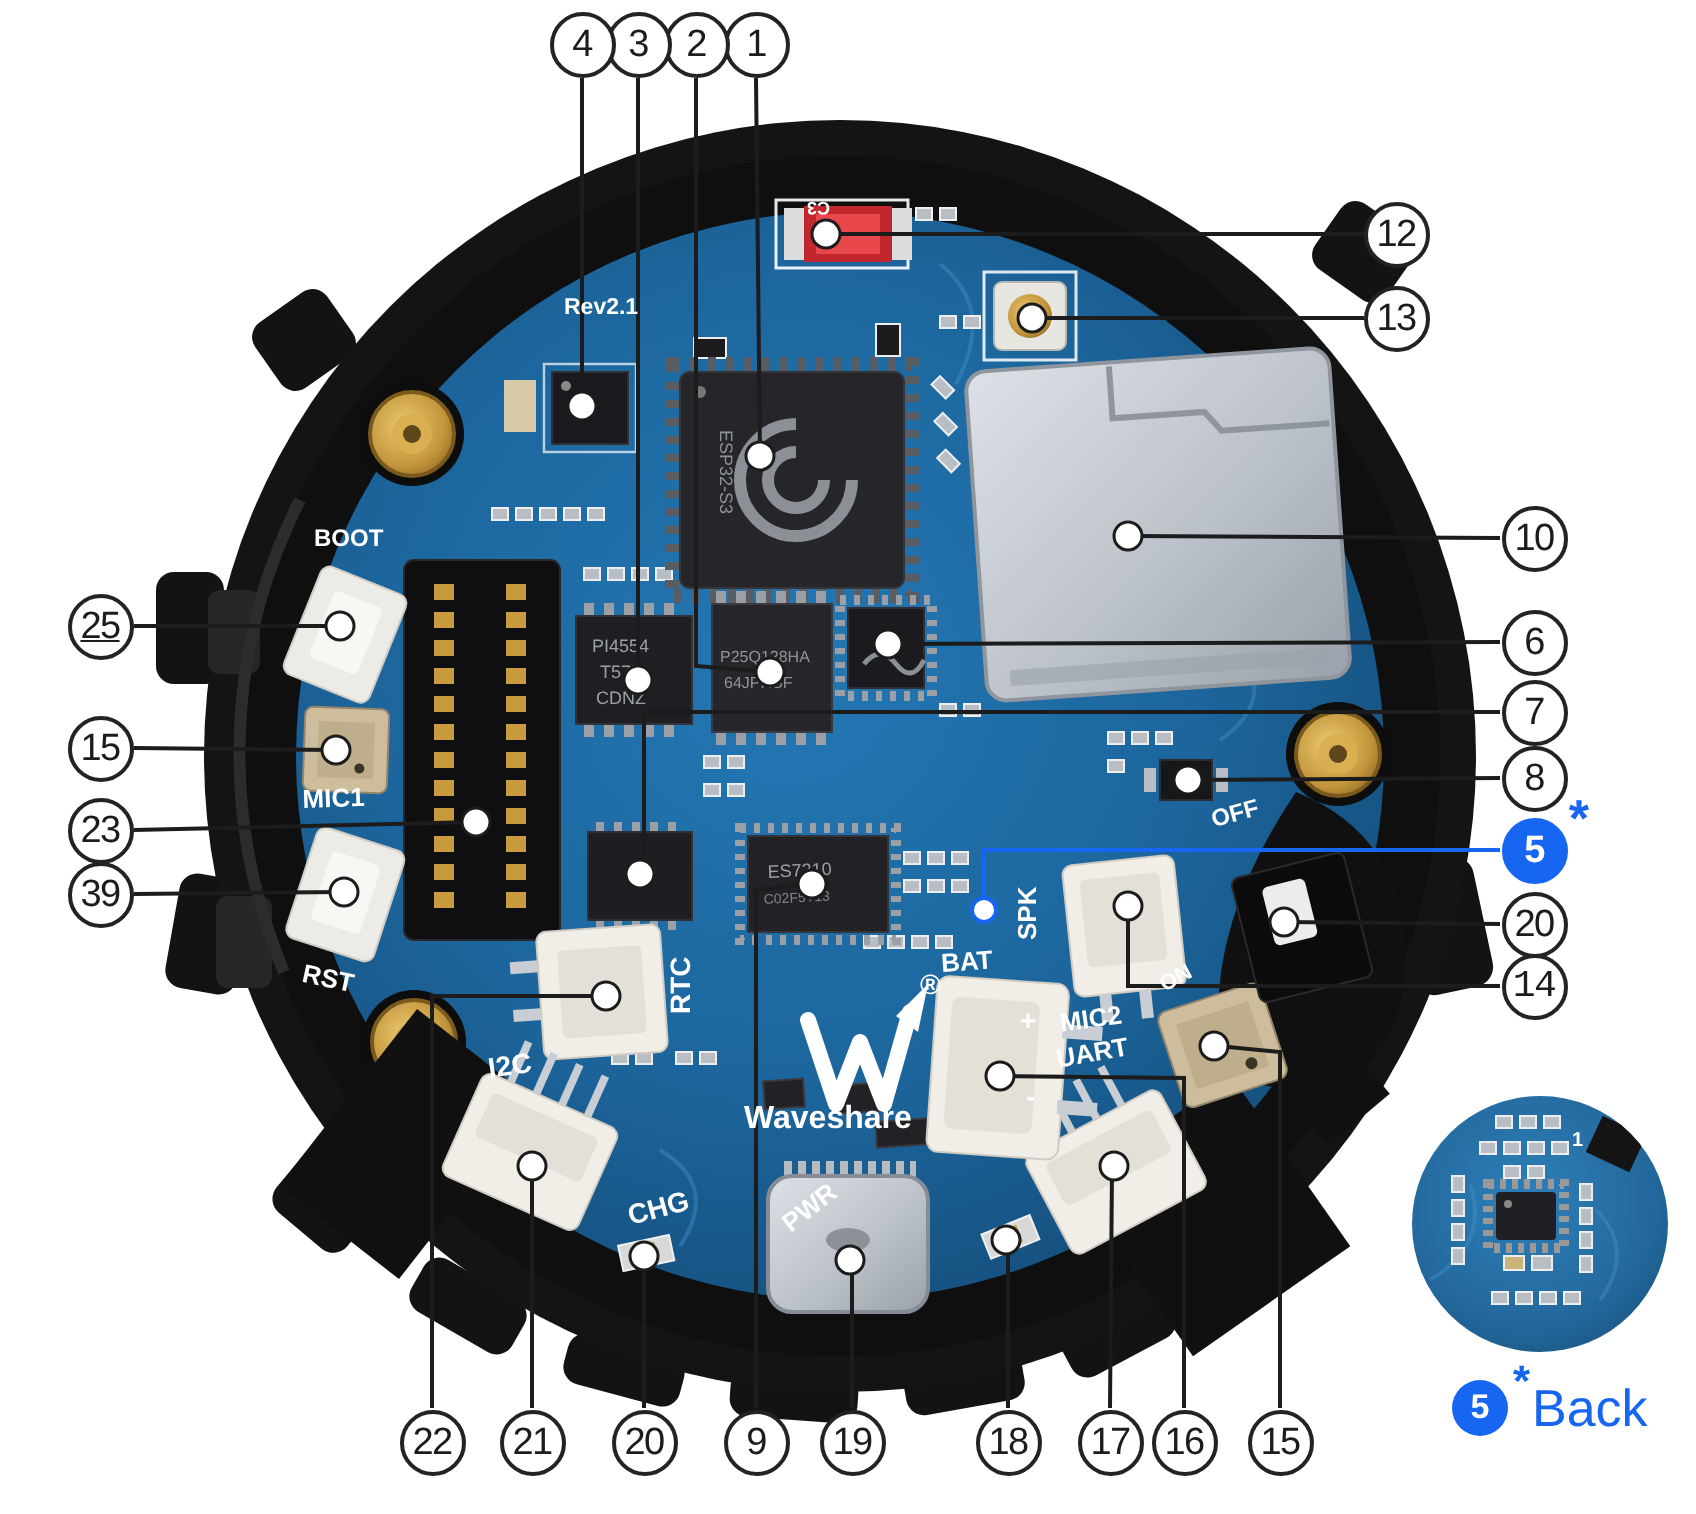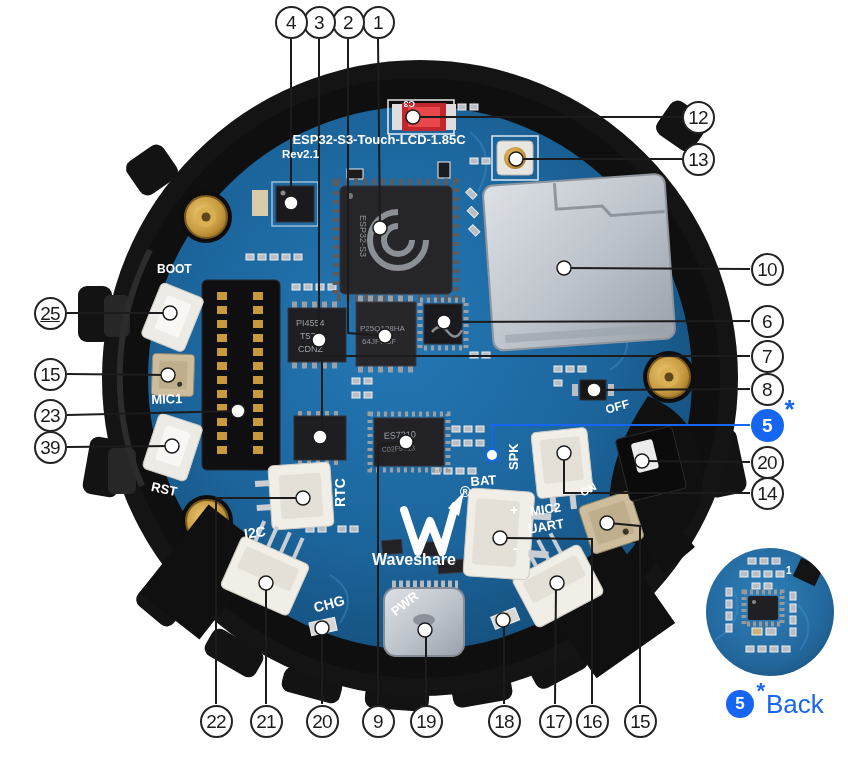--- a/index.html
+++ b/index.html
@@ -432,21 +432,20 @@
         <circle cx="406" cy="442" r="7"></circle>
         <circle cx="425" cy="630" r="7"></circle>
     <circle cx="503" cy="620" r="7"></circle>
         <circle cx="557" cy="583" r="7"></circle>
         <circle cx="500" cy="538" r="7"></circle>
     <circle cx="607" cy="523" r="7"></circle>
   </g>
   <circle cx="492" cy="455" r="6" fill="#ffffff" stroke="#1766f2" stroke-width="2"></circle>
 </svg>
 
-<div class="sk" style="left:281px;top:132px;width:196px;text-align:center;font-size:13px;">ESP32-S3-Touch-LCD-1.85C</div>
 <div class="sk" style="left:282px;top:148px;font-size:11.5px;">Rev2.1</div>
 <div class="sk" style="left:157px;top:262px;font-size:12px;">BOOT</div>
 <div class="sk" style="left:151px;top:392px;font-size:13px;transform:rotate(-2deg);">MIC1</div>
 <div class="sk" style="left:153px;top:479px;font-size:13px;transform:rotate(12deg);">RST</div>
 <div class="sk" style="left:332px;top:507px;font-size:14px;transform:rotate(-90deg);">RTC</div>
 <div class="sk" style="left:243px;top:526px;font-size:14px;transform:rotate(-8deg);">I2C</div>
 <div class="sk" style="left:312px;top:600px;font-size:14px;transform:rotate(-15deg);">CHG</div>
 <div class="sk" style="left:372px;top:551px;font-size:16px;">Waveshare</div>
 <div class="sk" style="left:460px;top:484px;font-size:14px;">®</div>
 <div class="sk" style="left:470px;top:474px;font-size:13px;transform:rotate(-4deg);">BAT</div>
@@ -468,21 +467,21 @@
       <div class="co" style="left: 274.5px; top: 5.5px;">4</div>
       <div class="co filled" style="left: 750.5px; top: 408.5px;">5<span class="ast">*</span></div>
       <div class="co" style="left: 750.5px; top: 304.5px;">6</div>
       <div class="co" style="left: 750.5px; top: 339.5px;">7</div>
       <div class="co" style="left: 750.5px; top: 372.5px;">8</div>
       <div class="co" style="left: 361.5px; top: 704.5px;">9</div>
       <div class="co" style="left: 750.5px; top: 252.5px;">10</div>
       <div class="co" style="left: 681.5px; top: 142.5px;">13</div>
       <div class="co" style="left: 681.5px; top: 100.5px;">12</div>
       <div class="co" style="left: 750.5px; top: 445.5px;">20</div>
-      <div class="co" style="left: 750.5px; top: 476.5px;">14</div>
+      <div class="co" style="left: 750.5px; top: 476.5px; font-family: Liberation Mono, monospace;">14</div>
       <div class="co" style="left: 33.5px; top: 357.5px;">15</div>
       <div class="co" style="left: 623.5px; top: 704.5px;">15</div>
       <div class="co" style="left: 575.5px; top: 704.5px;">16</div>
       <div class="co" style="left: 538.5px; top: 704.5px;">17</div>
       <div class="co" style="left: 487.5px; top: 704.5px;">18</div>
       <div class="co" style="left: 409.5px; top: 704.5px; text-align: right;">19</div>
       <div class="co" style="left: 305.5px; top: 704.5px;">20</div>
       <div class="co" style="left: 249.5px; top: 704.5px;">21</div>
       <div class="co" style="left: 199.5px; top: 704.5px;">22</div>
       <div class="co" style="left: 33.5px; top: 398.5px;">23</div>

